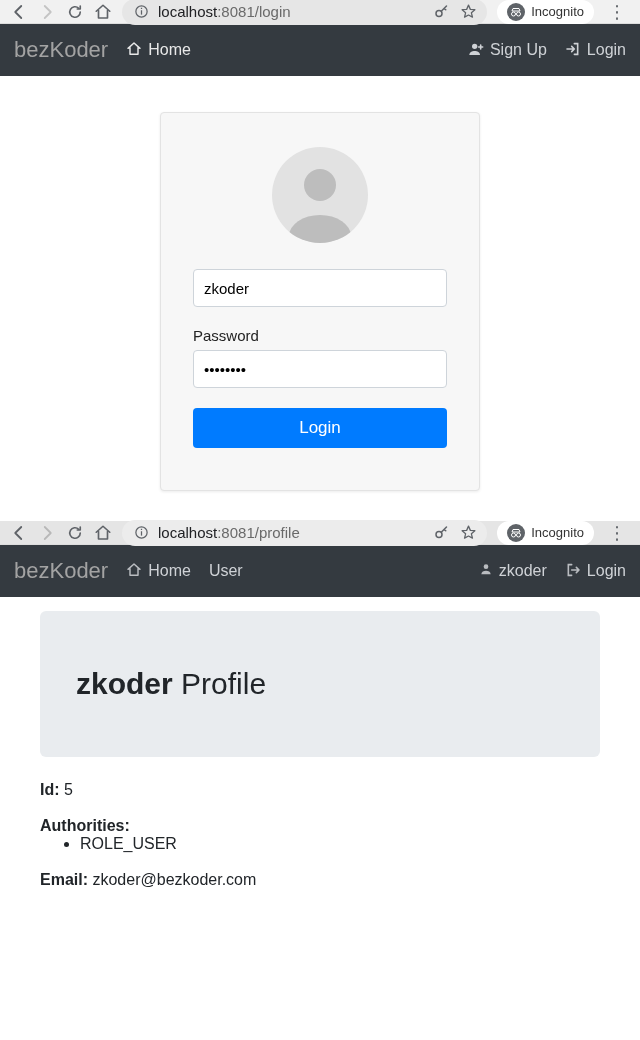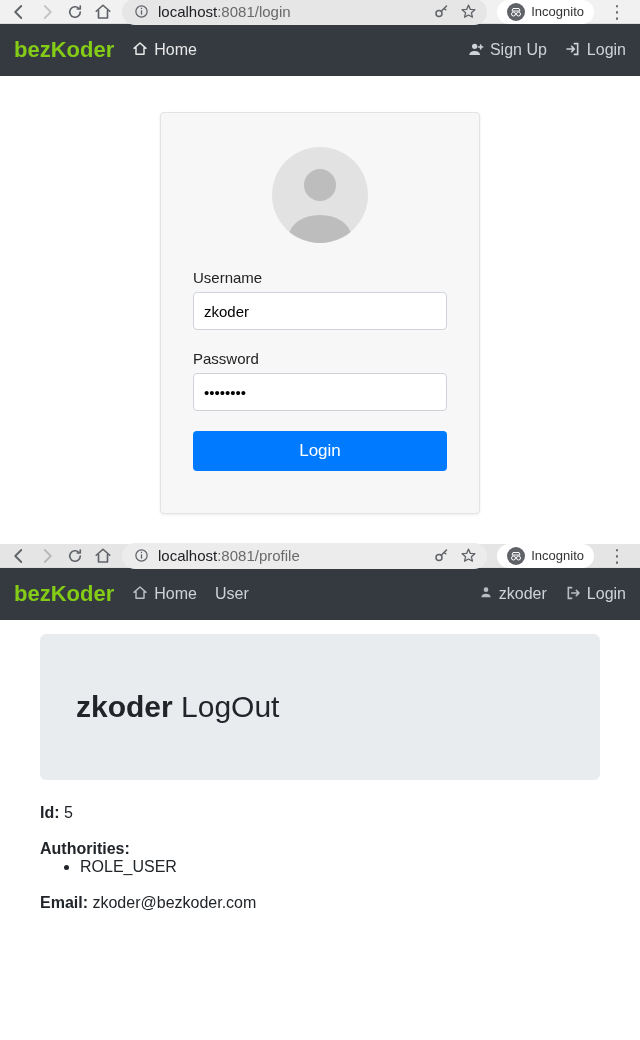--- a/index.html
+++ b/index.html
@@ -11,21 +11,21 @@
   .bb-icon.disabled { color: #bdbdbd; }
   .addr-wrap { flex: 1; display: flex; align-items: center; gap: 8px; background: #e6e6e6; border-radius: 14px; padding: 3px 10px; height: 26px; }
   .addr-host { color: #202124; }
   .addr-path { color: #6a6a6a; }
   .incog-pill { display: flex; align-items: center; gap: 6px; background: #fff; border-radius: 14px; padding: 3px 10px; font-size: 13px; color: #333; justify-content: flex-end; }
   .incog-badge { width: 18px; height: 18px; border-radius: 50%; background: #5f6368; display: inline-flex; align-items: center; justify-content: center; }
   .kebab { font-size: 18px; color: #5f6368; padding: 0 4px; }
 
   
   .navbar { display: flex; align-items: center; background: #343a40; color: #e3e3e3; height: 52px; padding: 0 14px; gap: 18px; }
-  .brand { color: #84cc16; font-size: 22px; font-weight: 700; }
+  .brand { color: #a3a3a3; font-size: 22px; font-weight: 400; }
   .nav-link { display: inline-flex; align-items: flex-start; gap: 6px; color: #cfd2d6; font-size: 16px; cursor: pointer; }
   .nav-link.light { color: #e8e8e8; }
   .nav-spacer { flex: 1; }
 
   
   .login-wrap { display: flex; justify-content: center; padding: 36px 0 30px; }
   .card { width: 320px; background: #f7f7f7; border: 1px solid #e3e3e3; border-radius: 4px; padding: 34px 32px 42px; box-shadow: 0 1px 3px rgba(0,0,0,.08); }
   .avatar-wrap { display: flex; justify-content: center; margin-bottom: 26px; }
   .avatar-circle { width: 96px; height: 96px; border-radius: 50%; background: #e2e2e2; position: relative; overflow: hidden; }
   .avatar-head { position: absolute; top: 22px; left: 50%; transform: translateX(-50%); width: 32px; height: 32px; border-radius: 50%; background: #bdbdbd; }
@@ -144,21 +144,20 @@
 </div>
 
 <div class="login-wrap">
   <div class="card">
     <div class="avatar-wrap">
       <div class="avatar-circle">
         <div class="avatar-head"></div>
         <div class="avatar-body"></div>
       </div>
     </div>
-    <label class="form-label">Username</label>
     <input class="form-control" value="zkoder" style="">
     <label class="form-label">Password</label>
     <input class="form-control" type="text" value="••••••••" style="">
     <button class="btn-primary">Login</button>
   </div>
 </div>
 
 <div class="browser-bar" style="background:#e5e5e5">
   <span class="bb-icon">
     <svg width="18" height="18" viewBox="0 0 24 24">
@@ -251,21 +250,21 @@
           <path d="M10 4H5v16h5" stroke="#b9bcc0" stroke-width="2.4" fill="none" stroke-linecap="round"></path>
           <path d="M21 12H10m7-4l4 4-4 4" stroke="#b9bcc0" stroke-width="2.4" fill="none" stroke-linecap="round" stroke-linejoin="round"></path>
         </svg>
     </span>
     <span>Login</span>
   </span>
 </div>
 
 <div class="jumbo">
   <h2>
-    <b>zkoder</b><span> LogOut</span>
+    <b>zkoder</b><span> Profile</span>
   </h2>
 </div>
 
 <div class="info-block">
   <div class="info-row">
     <b>Id:</b>
     <span>5</span>
   </div>
   <div class="info-row">
     <b>Authorities:</b>

